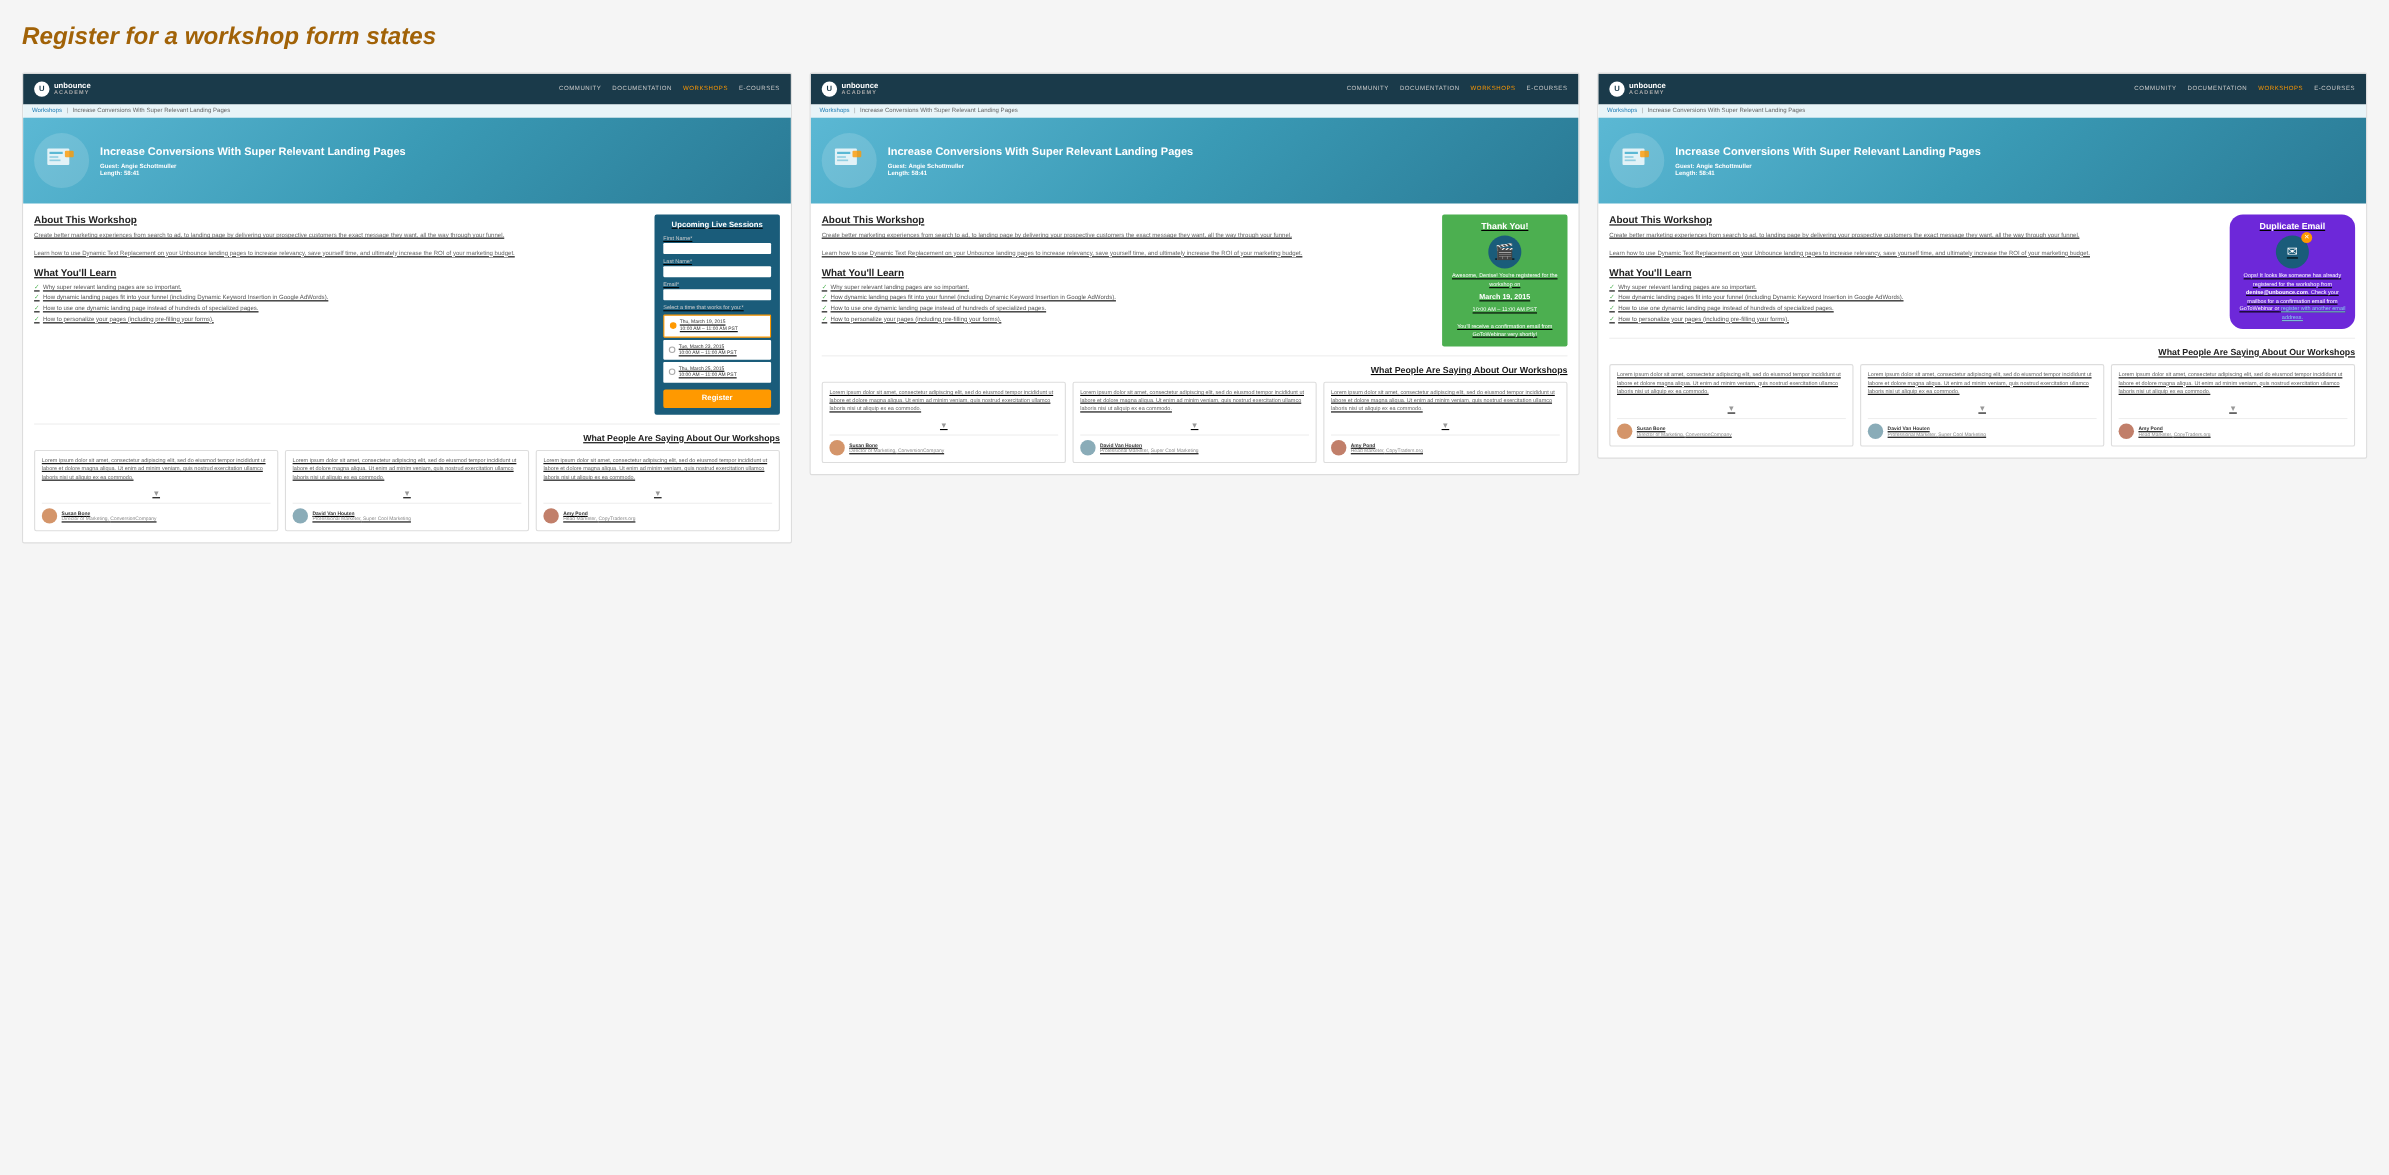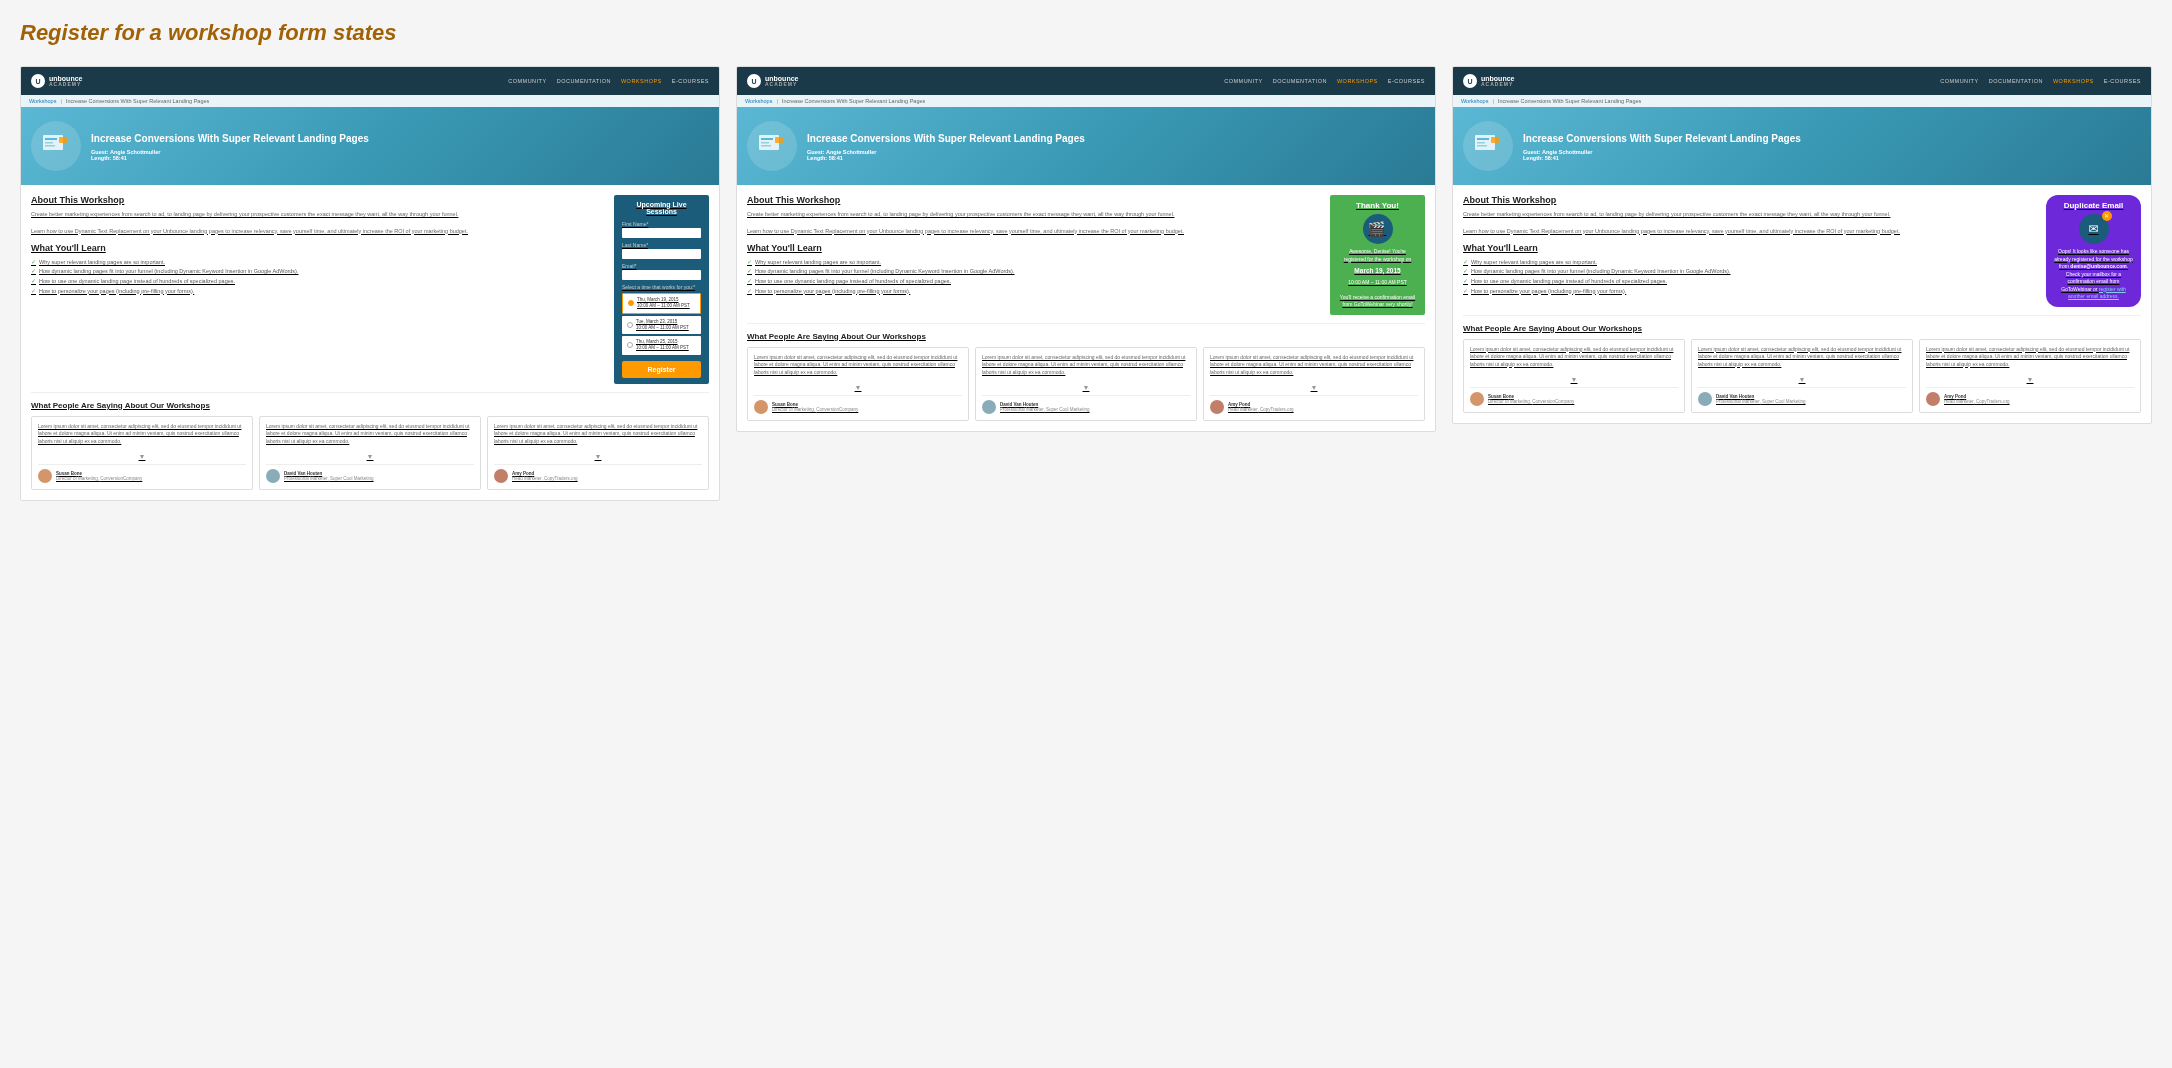--- a/index.html
+++ b/index.html
@@ -260,20 +260,21 @@
     .testimonials-section {
       border-top: 1px solid #eee;
       padding-top: 8px;
     }
 
     .testimonials-title {
       font-size: 8px;
       font-weight: bold;
       color: #222;
       margin-bottom: 6px;
+      text-align: right;
     }
 
     .testimonials-grid {
       display: flex;
       gap: 6px;
     }
 
     .testimonial-card {
       flex: 1;
       border: 1px solid #ddd;
@@ -412,21 +413,21 @@
       color: #87ceeb;
       text-decoration: underline;
     }
 
     .two-col {
       display: flex;
       gap: 10px;
     }
 
     .two-col .left { flex: 1; }
-    .two-col .right { width: 95px; flex-shrink: 0; }
+    .two-col .right { width: 114px; flex-shrink: 0; }
 
     
     .avatar-female-1 {
       background: #d4956a;
       border-radius: 50%;
       width: 14px;
       height: 14px;
     }
     .avatar-male-1 {
       background: #8aacb8;

